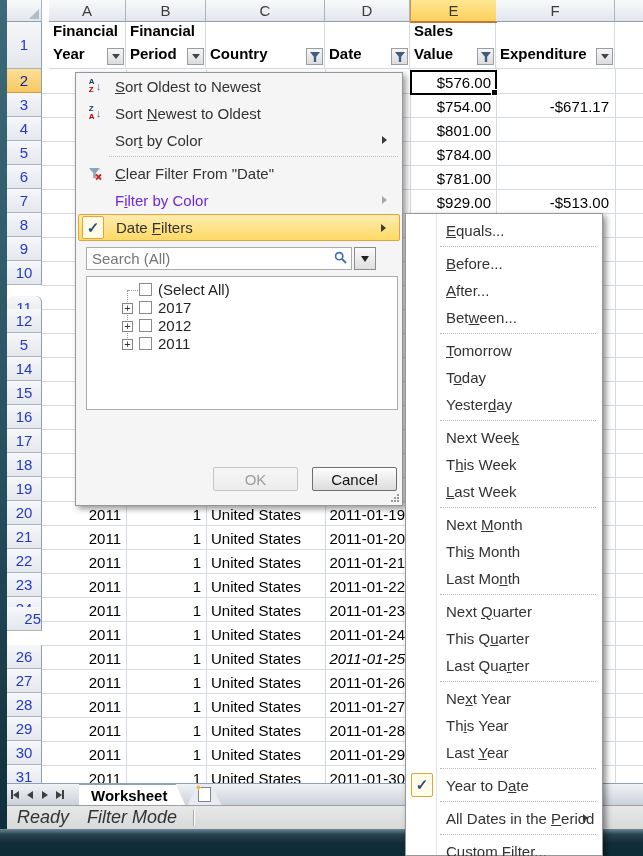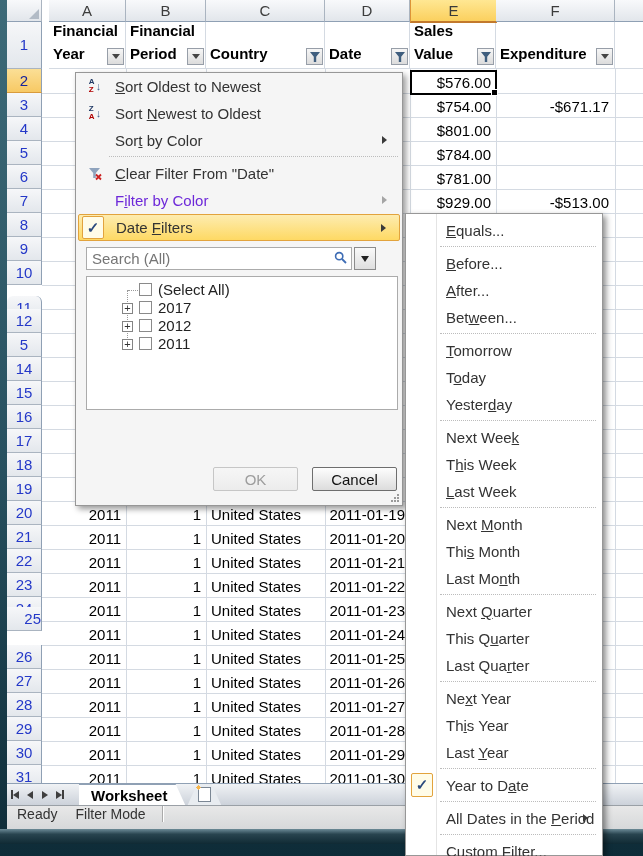--- a/index.html
+++ b/index.html
@@ -115,21 +115,21 @@
     display:flex;align-items:center;font-weight:bold;font-size:15px;color:#000;
     border-top:1px solid #8fa0b4;box-sizing:border-box;}
   #instab{position:relative;margin-left:2px;height:22px;width:34px;background:#e8ecf0;
     clip-path:polygon(10px 0,calc(100% - 10px) 0,100% 100%,0 100%);
     display:flex;align-items:center;justify-content:center;}
   .sheetic{position:relative;width:11px;height:13px;background:#fff;border:1px solid #7b8794;}
   .sheetic::before{content:"";position:absolute;left:-4px;top:-4px;width:7px;height:7px;
     background:radial-gradient(circle,#f7b64c 40%,transparent 45%);}
   #statusbar{position:absolute;left:7px;top:805px;width:636px;height:24px;
     background:linear-gradient(180deg,#e8e8e8,#d6d8da);border-top:1px solid #9aa0a6;box-sizing:border-box;
-    display:flex;align-items:flex-start;font-size:14px;color:#333;}
+    display:flex;align-items:center;font-size:18px;color:#333;font-style:italic;}
   #statusbar .lbl1{margin-left:10px;} #statusbar .lbl2{margin-left:18px;}
   #statusbar .sep{margin-left:16px;width:1px;height:16px;background:#aaa;box-shadow:1px 0 0 #fff;}
   #frameband{position:absolute;left:0px;top:829px;width:643px;height:15px;
     background:linear-gradient(180deg,#6c8b97 0%,#28444f 35%,#102a34 100%);}
   svg{display:block;}
 </style>
 </head>
 <body>
 
 <div id="screen">
@@ -288,21 +288,21 @@
           </div>
           <div class="cell ra" style="left: 42px; width: 76px; top: 646px;">
             <span>2011</span>
           </div>
           <div class="cell ra" style="left: 119px; width: 79px; top: 646px;">
             <span>1</span>
           </div>
           <div class="cell la" style="left: 199px; width: 118px; top: 646px;">
             <span>United States</span>
           </div>
-          <div class="cell ra" style="left: 318px; width: 84px; top: 646px;">
+          <div class="cell ra" style="left: 318px; width: 84px; top: 646px; font-style: italic;">
             <span>2011-01-25</span>
           </div>
           <div class="cell ra" style="left: 42px; width: 76px; top: 670px;">
             <span>2011</span>
           </div>
           <div class="cell ra" style="left: 119px; width: 79px; top: 670px;">
             <span>1</span>
           </div>
           <div class="cell la" style="left: 199px; width: 118px; top: 670px;">
             <span>United States</span>

